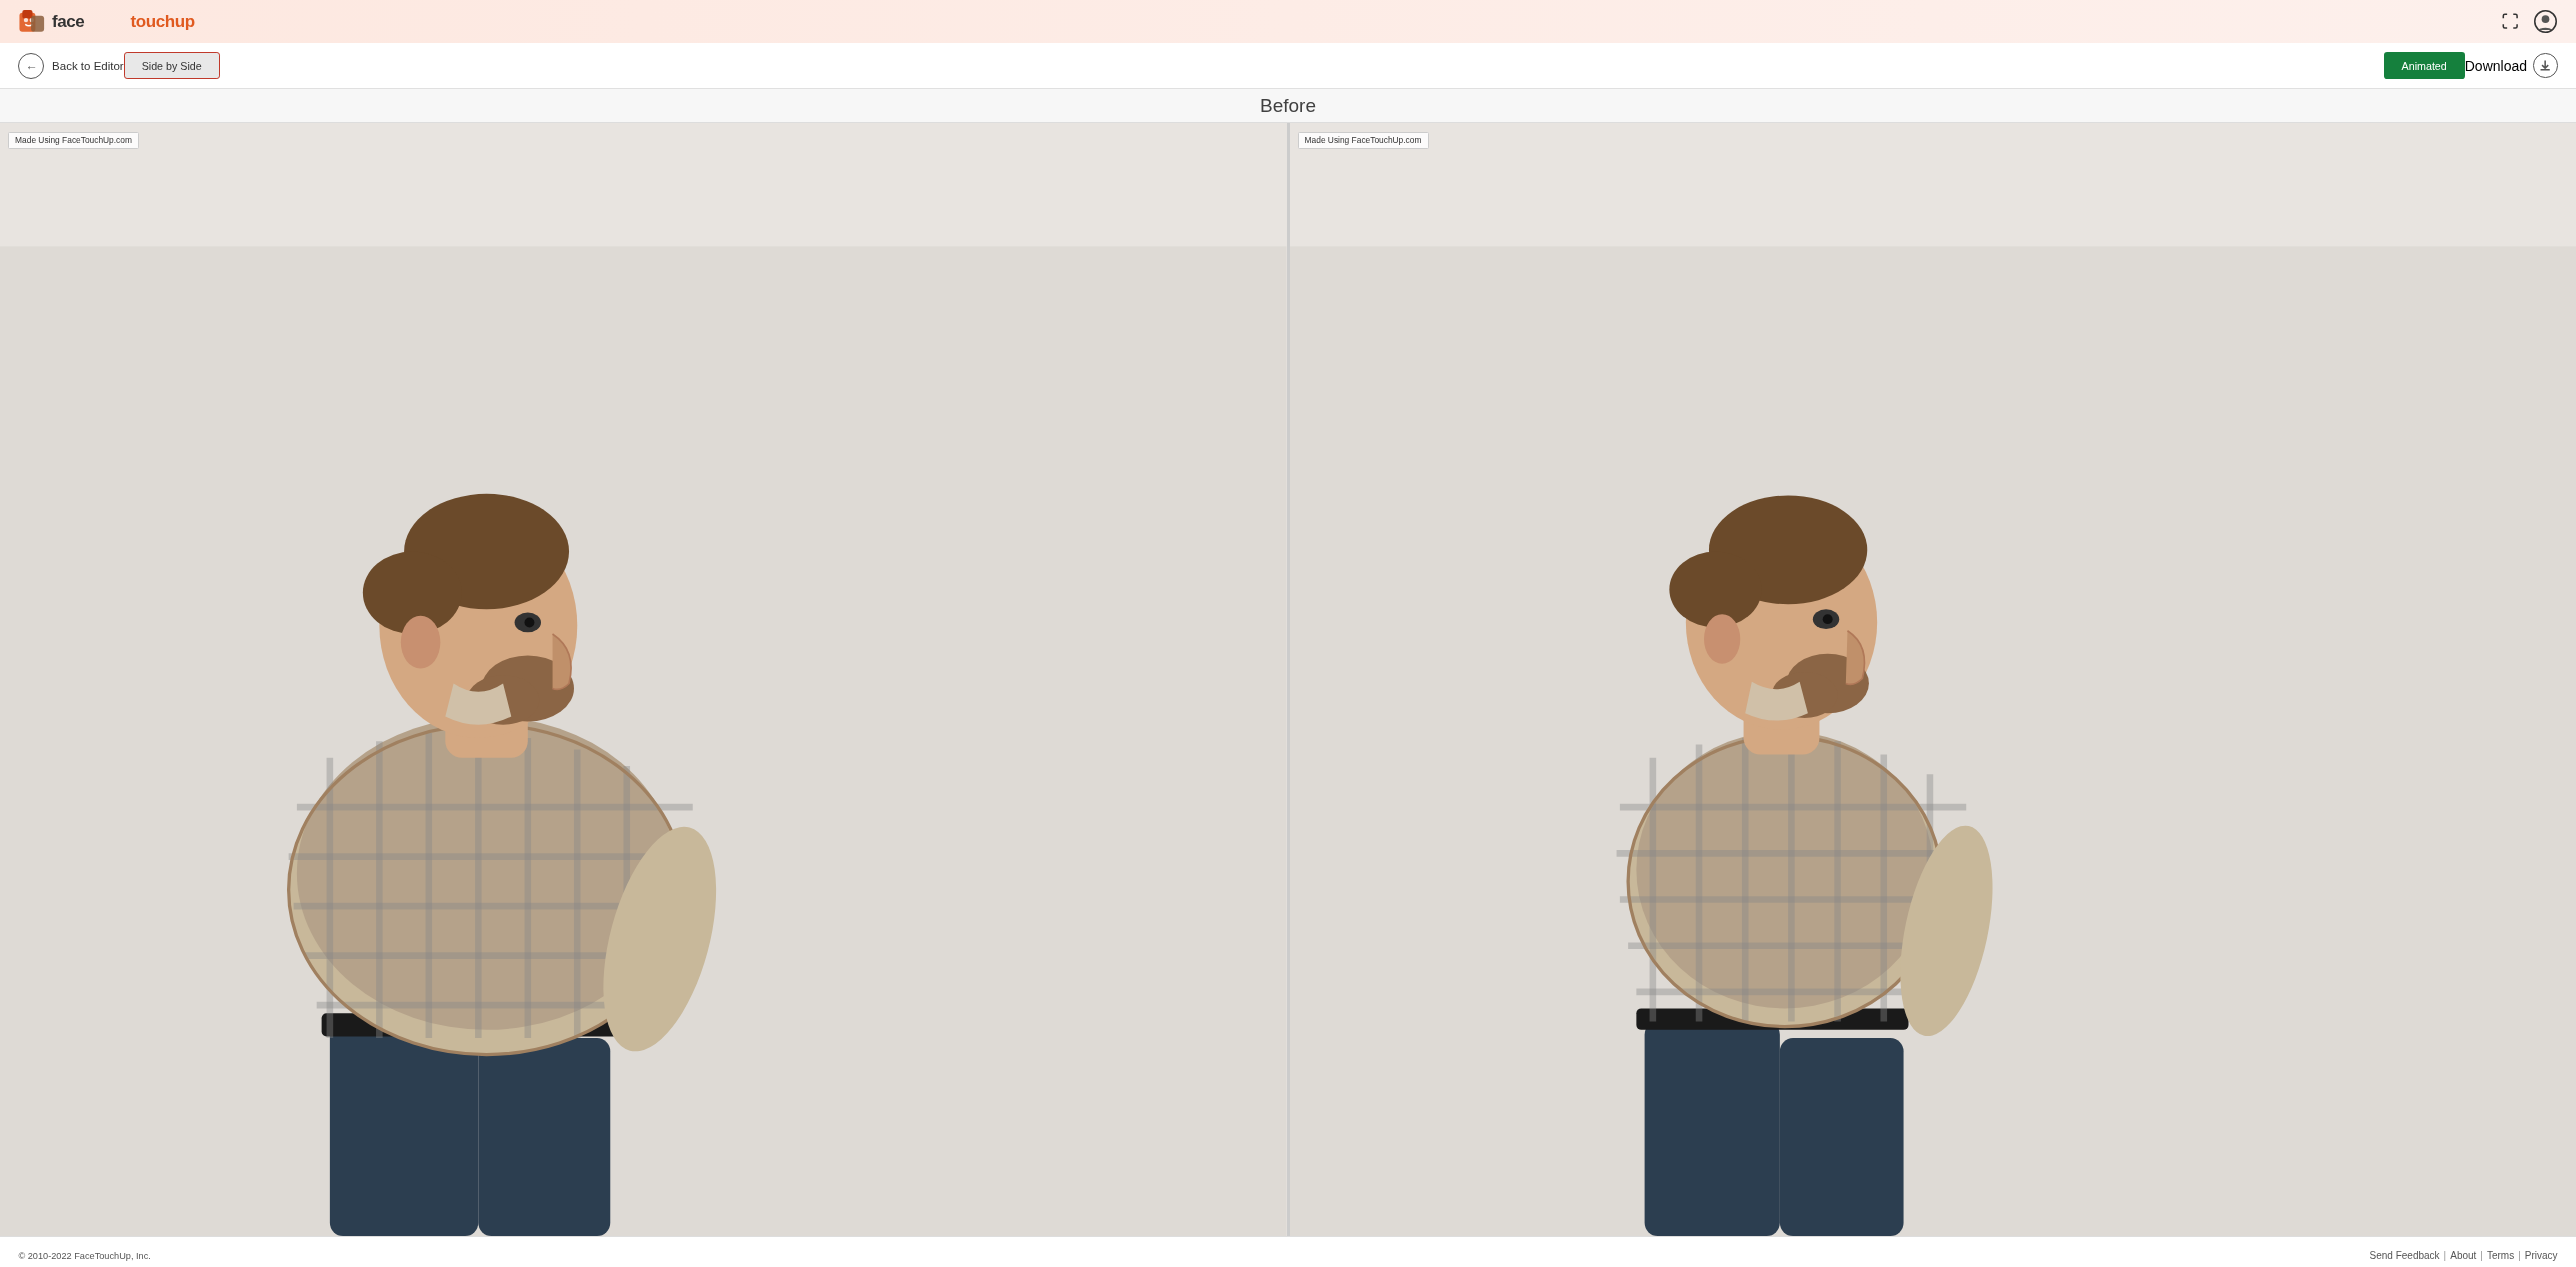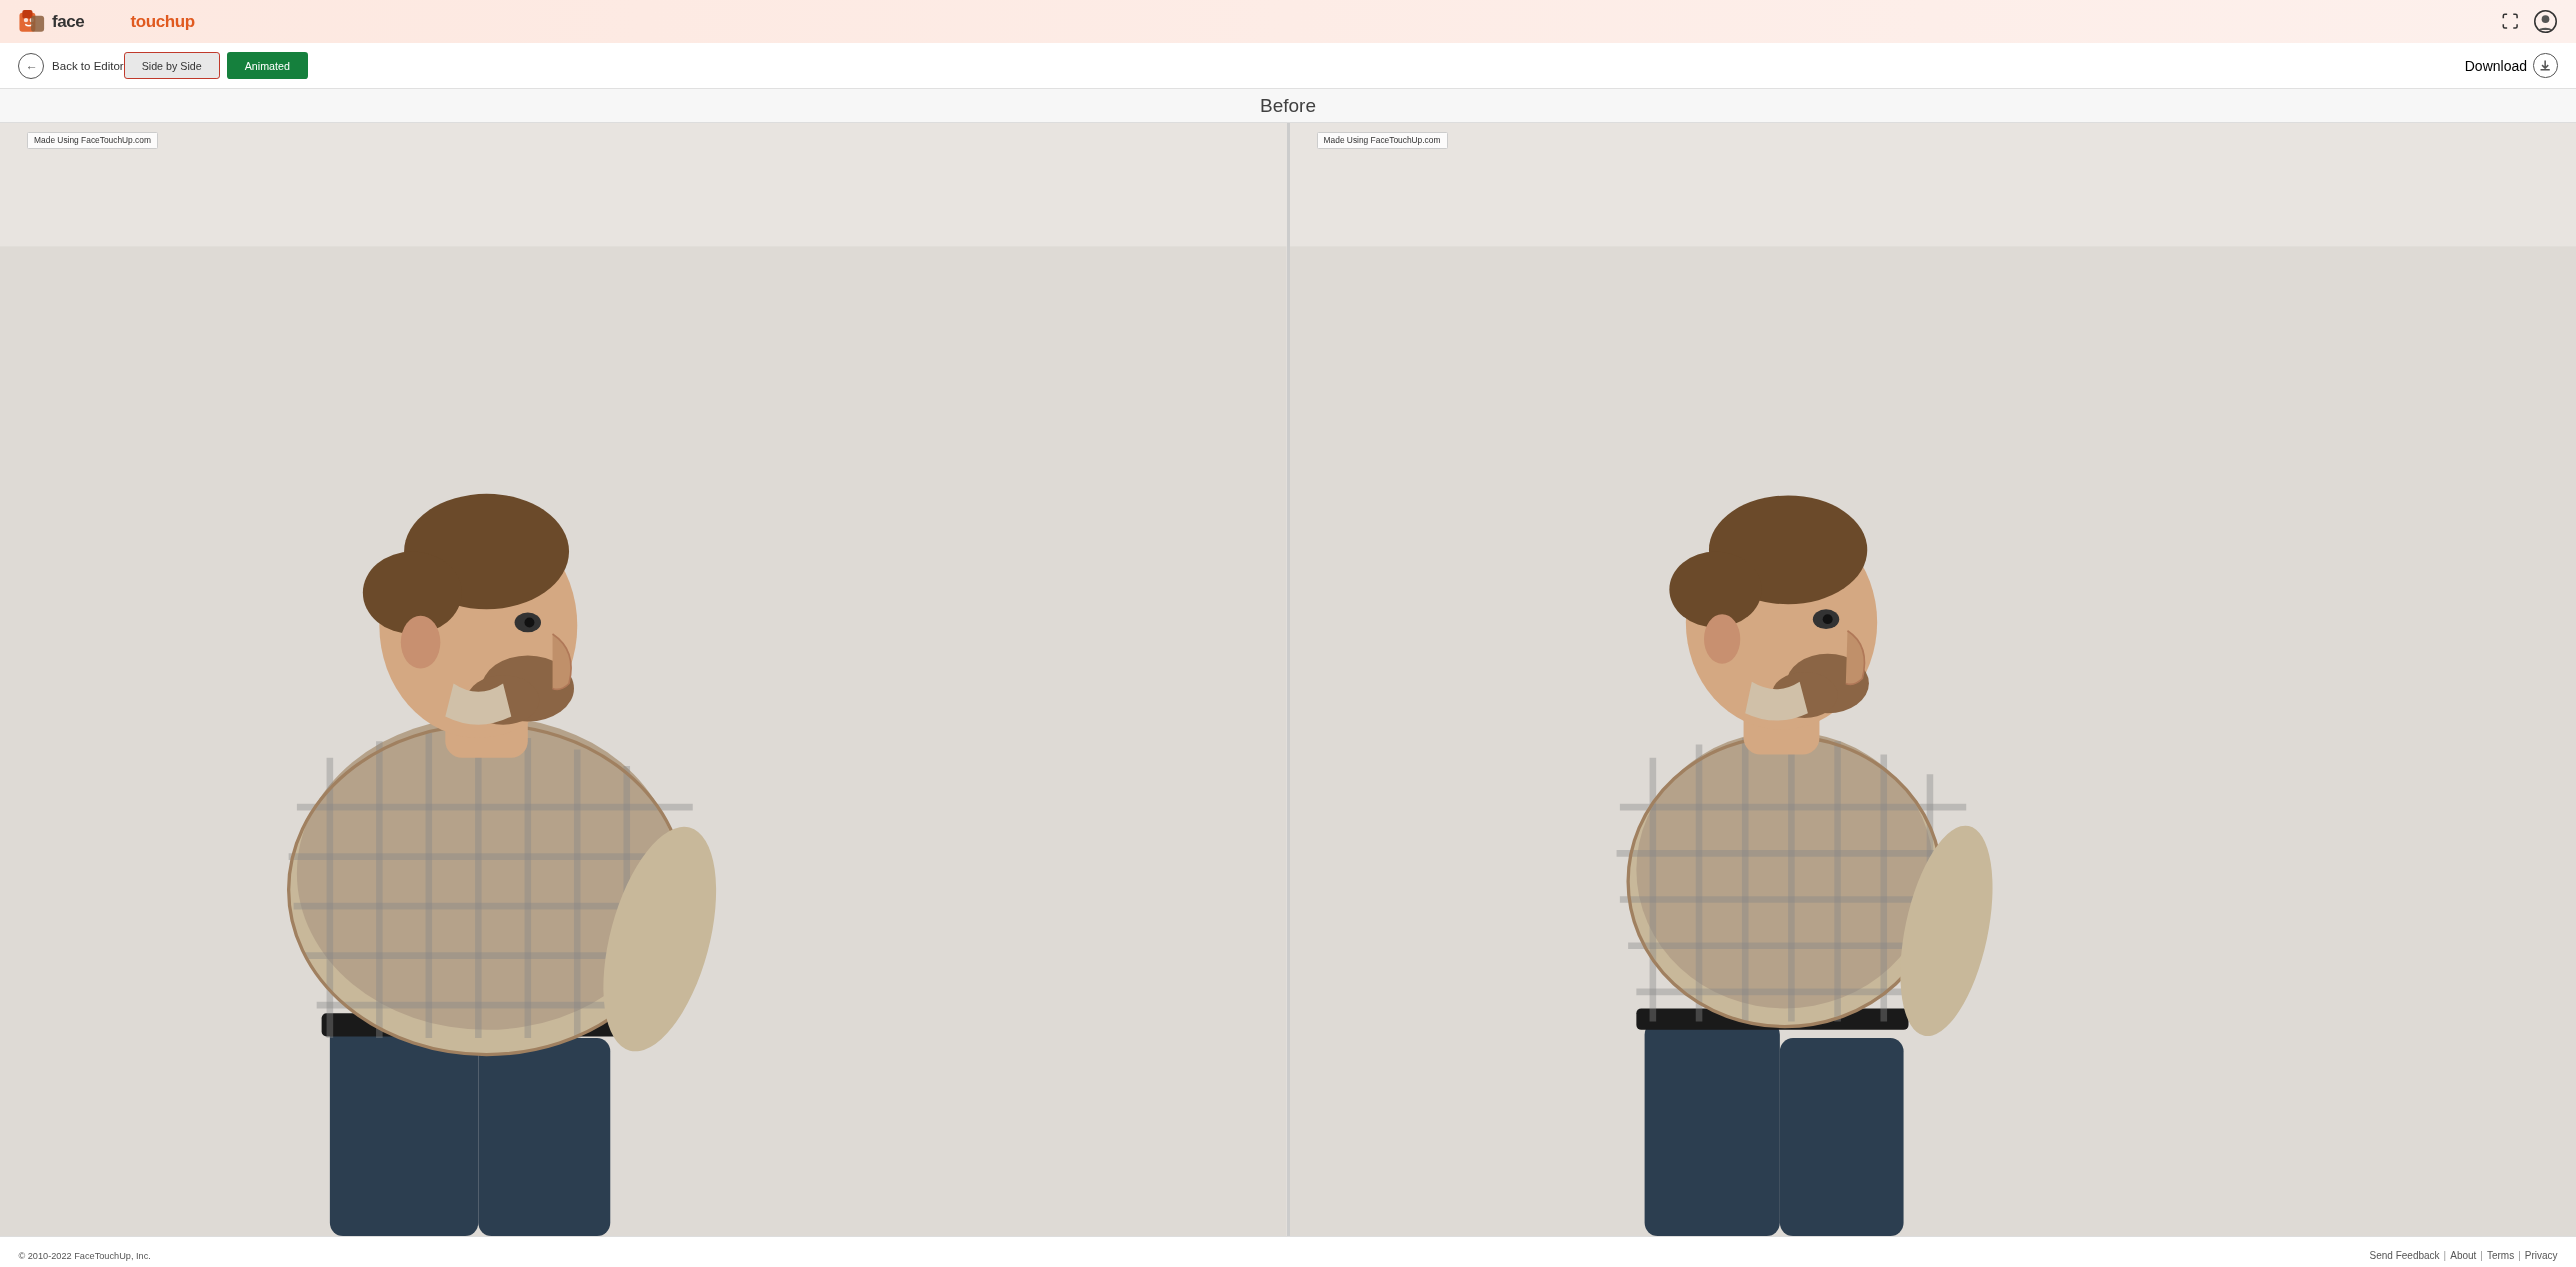--- a/index.html
+++ b/index.html
@@ -106,21 +106,21 @@
       align-items: center;
       justify-content: center;
       color: #555;
       font-size: 12.3px;
     }
 
     .toolbar-center {
       flex: 1;
       display: flex;
       align-items: center;
-      justify-content: flex-start;
+      justify-content: space-between;
       gap: 7px;
     }
 
     .tab-btn {
       padding: 6.1px 17px;
       border: none;
       cursor: pointer;
       font-size: 10.7px;
       border-radius: 3.1px;
     }
@@ -194,21 +194,21 @@
       background: #e8e4e0;
     }
 
     .image-panel + .image-panel {
       border-left: 3.1px solid #ccc;
     }
 
     .watermark {
       position: absolute;
       top: 9.2px;
-      left: 27px;
+      left: 8px;
       background: rgba(255,255,255,0.85);
       border: 0.8px solid #ccc;
       padding: 2.3px 6.1px;
       font-size: 8.4px;
       color: #333;
       border-radius: 1.5px;
       z-index: 10;
     }
 
     

